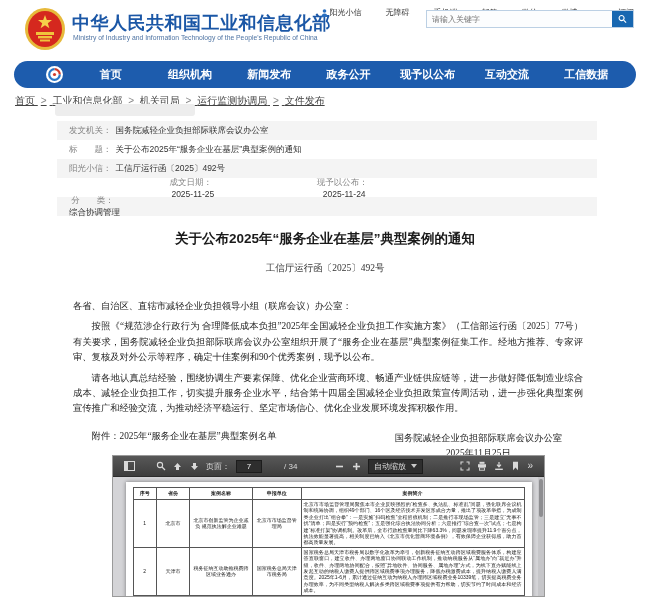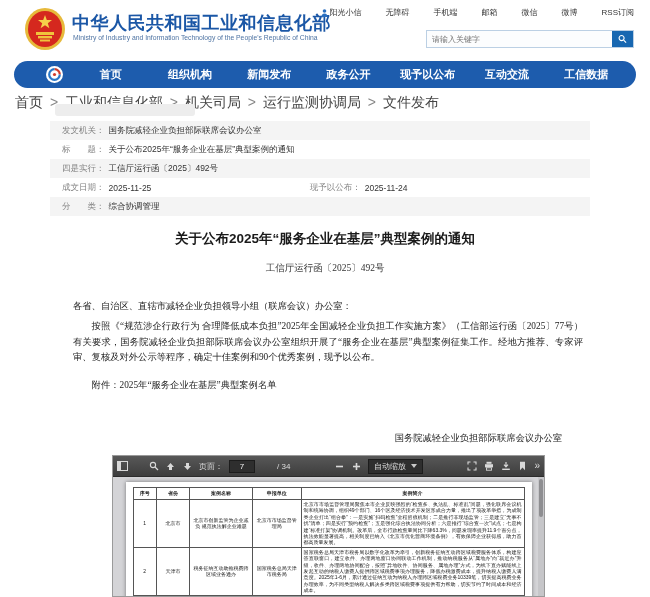--- a/index.html
+++ b/index.html
@@ -10,58 +10,58 @@
 
   
   .site-header { position:absolute; top:0; left:0; width:650px; height:58px; background:#fff; }
   .emblem { position:absolute; left:24px; top:7px; width:42px; height:44px; }
   .site-title { position:absolute; left:72px; top:11px; font-size:18px; font-weight:bold; color:#1b57a6; letter-spacing:0.5px; white-space:nowrap; }
   .site-subtitle { position:absolute; left:73px; top:34px; font-size:6.8px; color:#4f74a3; white-space:nowrap; }
 
   .top-links { position:absolute; right:16px; top:7px; display:flex; align-items:flex-start; gap:24px; font-size:8px; color:#333; }
   .top-link { cursor:pointer; display:flex; align-items:center; gap:2px; white-space:nowrap; }
 
-  .search-bar { position:absolute; right:16px; top:30px; width:208px; height:18px; border:1px solid #bcd0e4; display:flex; background:#fcfdfe; box-sizing:border-box; }
+  .search-bar { position:absolute; right:16px; top:10px; width:208px; height:18px; border:1px solid #bcd0e4; display:flex; background:#fcfdfe; box-sizing:border-box; }
   .search-input { flex:1; border:none; outline:none; background:transparent; font-size:8px; color:#555; padding:0 5px; font-family:inherit; }
   .search-button { width:21px; background:#1767b1; display:flex; align-items:center; justify-content:center; cursor:pointer; border:none; }
 
   
   .main-nav { position:absolute; top:61px; left:14px; width:622px; height:27px; background:#1d5cad; border-radius:14px; display:flex; align-items:center; box-sizing:border-box; padding:0 10px; }
   .nav-logo { width:17px; height:17px; margin-left:22px; margin-right:8px; background:#fff; border-radius:50%; display:flex; align-items:center; justify-content:center; flex-shrink:0; }
   .nav-items { flex:1; display:flex; }
   .nav-item { flex:1; text-align:center; color:#fff; font-size:11px; font-weight:bold; cursor:pointer; white-space:nowrap; }
 
   
-  .breadcrumb { position:absolute; top:94px; left:15px; font-size:14px; color:#444; }
+  .breadcrumb { position:absolute; top:94px; left:15px; font-size:10px; color:#444;text-decoration:underline; }
   .crumb { cursor:pointer; }
   .crumb-sep { color:#888; margin:0 3px; }
 
   .ghost-tab { position:absolute; top:104px; left:55px; width:140px; height:12px; background:#ededed; border-radius:3px; }
 
   
-  .meta-table { position:absolute; top:121px; left:50px; width:540px; font-size:8.5px; }
+  .meta-table { position:absolute; top:121px; left:57px; width:540px; font-size:8.5px; }
   .meta-row { display:flex; align-items:center; height:19px; padding:0 12px; }
   .meta-row.odd { background:#f4f4f4; }
-  .meta-cell { display:flex; align-items:center; }
+  .meta-cell { display:flex; align-items:center;flex-direction:column; }
   .meta-cell.first { width:48%; }
   .meta-label { color:#848484; margin-right:4px; white-space:pre; }
   .meta-value { color:#333; }
 
   
   .article-title { position:absolute; top:221px; left:0; width:650px; text-align:center; font-size:13.5px; font-weight:bold; color:#1a1a1a; }
   .doc-number { position:absolute; top:262px; left:0; width:650px; text-align:center; font-size:9.5px; color:#333; font-family:"Liberation Serif", serif; }
   .article-body { position:absolute; top:294px; left:68px; width:520px; font-size:9.3px; line-height:15.4px; color:#222; font-family:"Liberation Serif", serif; text-align:justify; }
   .article-body p { margin:5px; }
   .article-body p.indent { text-indent:2em; }
   .attachment-line { margin-top:12px !important; text-indent:2em; }
   .signature { position:absolute; top:431px; right:88px; text-align:center; font-size:9.3px; line-height:14.5px; color:#222; font-family:"Liberation Serif", serif; }
 
   
   .pdf-viewer { position:absolute; top:455px; left:112px; width:433px; height:142px; background:#d4d4d7; border:1px solid #9a9a9a; box-sizing:border-box; overflow:hidden; }
-  .pdf-toolbar { height:20px; background:linear-gradient(#585858,#3d3d3d); display:flex; align-items:center; padding:0 4px; gap:6px; color:#ddd; font-size:8px; border-bottom:1px solid #2c2c2c; }
+  .pdf-toolbar { height:20px; background:linear-gradient(#585858,#3d3d3d); display:flex; align-items:center; padding:0 11px; gap:6px; color:#ddd; font-size:8px; border-bottom:1px solid #2c2c2c; }
   .tb-icon { width:11px; height:11px; display:flex; align-items:center; justify-content:center; cursor:pointer; flex-shrink:0; }
   .tb-gap { width:8px; }
   .tb-flex { flex:1; }
   .page-label { white-space:nowrap; }
   .page-input { width:24px; height:11px; background:#2e2e2e; border:1px solid #1c1c1c; color:#f0f0f0; font-size:8px; text-align:center; padding:0; font-family:inherit; }
   .page-total { white-space:nowrap;margin-left:16px; }
   .zoom-select { background:#2e2e2e; border:1px solid #1c1c1c; height:13px; display:flex; align-items:center; gap:5px; padding:0 5px; cursor:pointer; white-space:nowrap; }
   .caret-down { width:0; height:0; border-left:3px solid transparent; border-right:3px solid transparent; border-top:4px solid #c9c9c9; }
   .chev-more { font-size:10px; color:#ddd; cursor:pointer; line-height:10px; }
 
@@ -157,21 +157,21 @@
   <div class="meta-table">
     <div class="meta-row odd">
       <span class="meta-label">发文机关：</span>
       <span class="meta-value">国务院减轻企业负担部际联席会议办公室</span>
     </div>
     <div class="meta-row">
       <span class="meta-label">标　　题：</span>
       <span class="meta-value">关于公布2025年“服务企业在基层”典型案例的通知</span>
     </div>
     <div class="meta-row odd">
-      <span class="meta-label">四是实行：</span>
+      <span class="meta-label">阳光小信：</span>
       <span class="meta-value">工信厅运行函〔2025〕492号</span>
     </div>
     <div class="meta-row">
       <span class="meta-cell first">
         <span class="meta-label">成文日期：</span>
         <span class="meta-value">2025-11-25</span>
       </span>
       <span class="meta-cell">
         <span class="meta-label">现予以公布：</span>
         <span class="meta-value">2025-11-24</span>
@@ -184,25 +184,27 @@
       </span>
     </div>
   </div>
 
   <h1 class="article-title">关于公布2025年“服务企业在基层”典型案例的通知</h1>
   <div class="doc-number">工信厅运行函〔2025〕492号</div>
 
   <div class="article-body">
     <p>各省、自治区、直辖市减轻企业负担领导小组（联席会议）办公室：</p>
     <p class="indent">按照《“规范涉企行政行为 合理降低成本负担”2025年全国减轻企业负担工作实施方案》（工信部运行函〔2025〕77号）有关要求，国务院减轻企业负担部际联席会议办公室组织开展了“服务企业在基层”典型案例征集工作。经地方推荐、专家评审、复核及对外公示等程序，确定十佳案例和90个优秀案例，现予以公布。</p>
+    <p class="indent">请各地认真总结经验，围绕协调生产要素保障、优化企业营商环境、畅通产业链供应链等，进一步做好降低制造业综合成本、减轻企业负担工作，切实提升服务企业水平，结合第十四届全国减轻企业负担政策宣传周活动，进一步强化典型案例宣传推广和经验交流，为推动经济平稳运行、坚定市场信心、优化企业发展环境发挥积极作用。</p>
     <p class="attachment-line">附件：2025年“服务企业在基层”典型案例名单</p>
   </div>
 
   <div class="signature">
     <div>国务院减轻企业负担部际联席会议办公室</div>
+    <div>2025年11月25日</div>
   </div>
 
   <div class="pdf-viewer">
     <div class="pdf-toolbar">
       <span class="tb-icon">
         <svg width="11" height="10" viewBox="0 0 11 10">
             <rect x="0.5" y="0.5" width="10" height="9" fill="none" stroke="#d9d9d9"></rect>
             <rect x="0.5" y="0.5" width="3.5" height="9" fill="#d9d9d9"></rect>
           </svg>
       </span>

